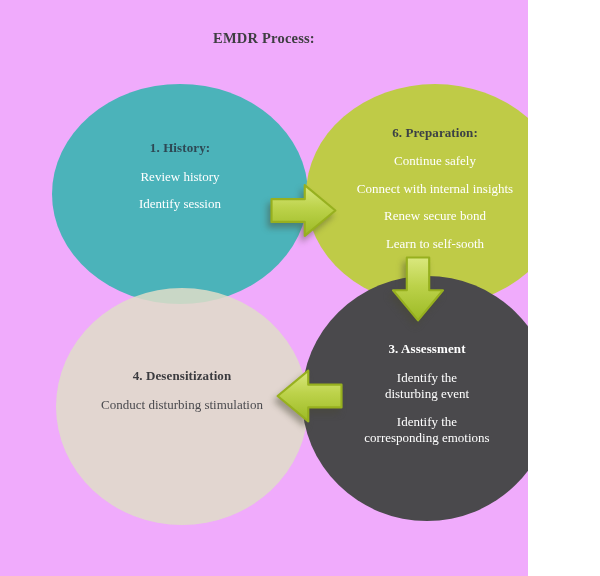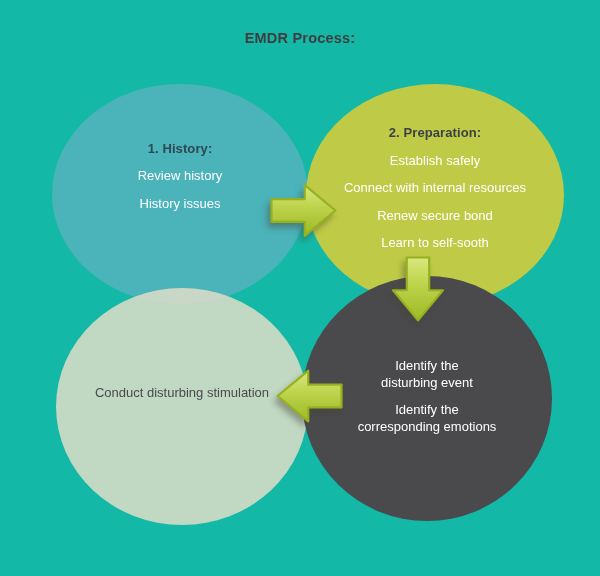--- a/index.html
+++ b/index.html
@@ -1,21 +1,21 @@
 <!DOCTYPE html>
 <html><head>
 <meta charset="utf-8">
 <style>
   html,body{margin:0;padding:0;}
   .stage{
     position:relative;
-    width:600px;height:576px;
-    background:#14b8a6;
+    width:528px;height:576px;
+    background:#f0abfc;
     overflow:hidden;
-    font-family:Liberation Sans, sans-serif;
+    font-family:Liberation Serif, serif;
   }
   .title{
     position:absolute;top:30px;left:0;width:100%;
     margin:0;text-align:center;
     font-size:14.5px;font-weight:bold;color:#3E3E41;
     letter-spacing:.2px;
   }
   .circle{
     position:absolute;border-radius:50%;
     display:flex;align-items:center;justify-content:center;
@@ -71,42 +71,44 @@
 </svg>
 
 <div class="stage">
 
   <h1 class="title">EMDR Process:</h1>
 
   <div class="circle history" style="background-color: rgb(75, 179, 186);">
     <div class="ctext">
       <div class="heading h-history">1. History:</div>
       <div class="item light">Review history</div>
-      <div class="item light">History issues</div>
+      <div class="item light">Identify session</div>
     </div>
   </div>
 
   <div class="circle preparation" style="background-color: rgb(191, 203, 71);">
     <div class="ctext">
-      <div class="heading h-preparation">2. Preparation:</div>
-      <div class="item light">Establish safely</div>
-      <div class="item light">Connect with internal resources</div>
+      <div class="heading h-preparation">6. Preparation:</div>
+      <div class="item light">Continue safely</div>
+      <div class="item light">Connect with internal insights</div>
       <div class="item light">Renew secure bond</div>
       <div class="item light">Learn to self-sooth</div>
     </div>
   </div>
 
   <div class="circle desensitization" style="background-color: rgba(223, 221, 200, 0.85);">
     <div class="ctext">
+      <div class="heading h-desensitization">4. Desensitization</div>
       <div class="item dark">Conduct disturbing stimulation</div>
     </div>
   </div>
 
   <div class="circle assessment" style="background-color: rgb(74, 73, 76);">
     <div class="ctext">
+      <div class="heading h-assessment">3. Assessment</div>
       <div class="item light">Identify the
 disturbing event</div>
       <div class="item light">Identify the
 corresponding emotions</div>
     </div>
   </div>
 
   <span class="arrow arrow-right">
     <svg viewBox="0 0 80 72" xmlns="http://www.w3.org/2000/svg">
       <path d="M4 23 H42 V7 L77 36 L42 65 V49 H4 Z" fill="url(#agrad)" stroke="#97B01F" stroke-width="2.5" stroke-linejoin="round"></path>

